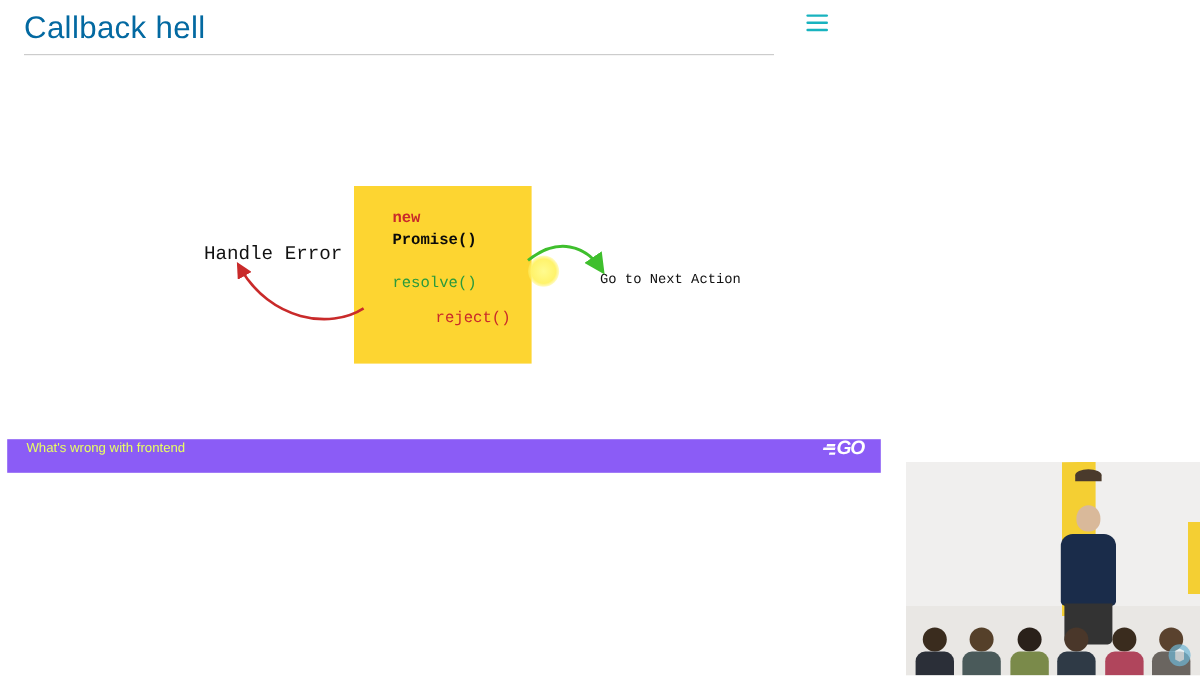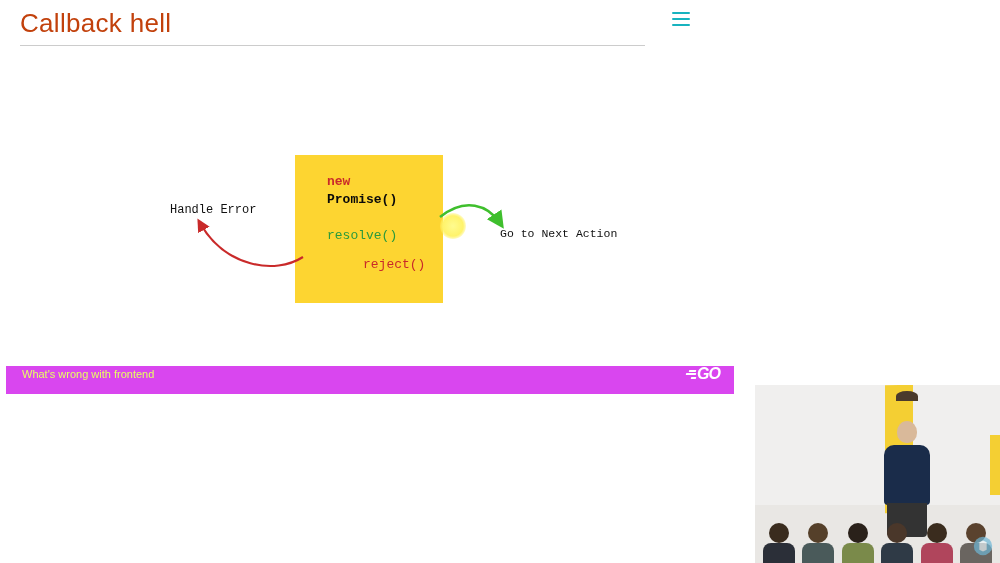--- a/index.html
+++ b/index.html
@@ -19,21 +19,21 @@
     
     .title-bar {
       position: absolute;
       left: 20px;
       top: 8px;
       width: 625px;
       border-bottom: 1.5px solid #ccc;
       padding-bottom: 6px;
     }
     .title-bar h1 {
-      color: #c2410c;
+      color: #0369a1;
       font-size: 26px;
       font-weight: 500;
       letter-spacing: 0.3px;
     }
     .hamburger {
       position: absolute;
       right: 310px;
       top: 12px;
       width: 18px;
       height: 14px;
@@ -81,21 +81,21 @@
     .promise-box .kw-new { color: #c92a2a; font-weight: 700; }
     .promise-box .kw-promise { color: #0a0a0a; font-weight: 700; }
     .promise-box .paren { color: #0a0a0a; font-weight: 700; }
     .promise-box .resolve { color: #2a9a3c; margin-top: 18px; display: block; }
     .promise-box .reject  { color: #c92a2a; margin-top: 10px; display: block; margin-left: 36px; }
     .handle-error {
       position: absolute;
       left: 0px;
       top: 48px;
       font-family: "Courier New", Courier, monospace;
-      font-size: 12px;
+      font-size: 16px;
       color: #111;
     }
     .next-action {
       position: absolute;
       left: 318px;
       top: 72px;
       font-family: "Courier New", Courier, monospace;
       font-size: 11.5px;
       color: #111;
       white-space: nowrap;
@@ -110,21 +110,21 @@
       background: radial-gradient(circle, #fffb8f 0%, #fff36b 55%, rgba(255,243,107,0) 80%);
       border-radius: 50%;
     }
     
     .footer-bar {
       position: absolute;
       left: 6px;
       top: 366px;
       width: 728px;
       height: 28px;
-      background: #d946ef;
+      background: #8b5cf6;
       display: flex;
       align-items: center;
       justify-content: space-between;
       padding: 0 14px 12px 16px;
       color: #e8ff62;
       font-size: 11px;
     }
     .footer-bar .go-logo {
       color: #ffffff;
       font-style: italic;

